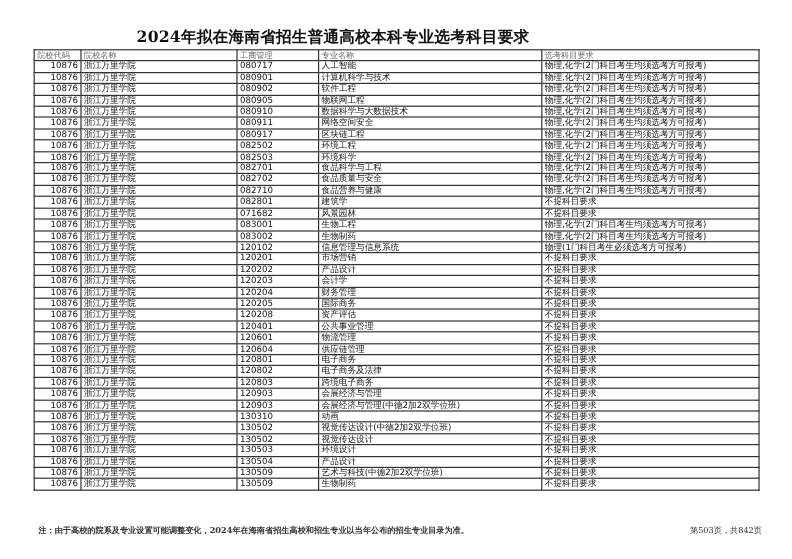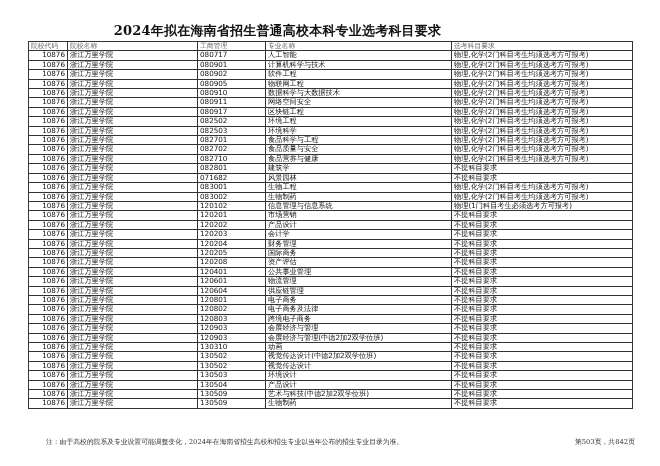--- a/index.html
+++ b/index.html
@@ -12,22 +12,22 @@
                border-collapse: collapse; table-layout: fixed; border: 1.2px solid #222; }
   table.grid td, table.grid th { border: 0.8px solid #333; height: 8.4px; padding: 0 2px;
                font-size: 7.2px; line-height: 8.4px; white-space: nowrap; overflow: hidden;
                font-weight: normal; }
   table.grid th { text-align: left; color: #666;
                font-family: "DejaVu Serif", "Liberation Serif", serif; font-size: 6.8px; }
   td.c-code { text-align: right; }
   td.c-name, td.c-mcode, td.c-major, td.c-req { text-align: left; }
   col.w1 { width: 39px; } col.w2 { width: 130px; } col.w3 { width: 68px; }
   col.w4 { width: 186px; } col.w5 { width: 181px; }
-  .footer-note { position: absolute; left: 46px; top: 437px; font-size: 6.8px; color: #333;
-                 font-family: "DejaVu Serif", "Liberation Serif", serif; }
+  .footer-note { position: absolute; left: 32px; top: 437px; font-size: 6.8px; color: #333;
+                 font-family: "DejaVu Serif", "Liberation Serif", serif; font-weight: bold; }
   .footer-page { position: absolute; left: 575px; top: 437px; font-size: 6.8px; color: #333;
                  font-family: "DejaVu Serif", "Liberation Serif", serif; }
 </style>
 </head>
 <body>
 
 <div class="title">2024年拟在海南省招生普通高校本科专业选考科目要求</div>
 
 <table class="grid">
   <colgroup>

